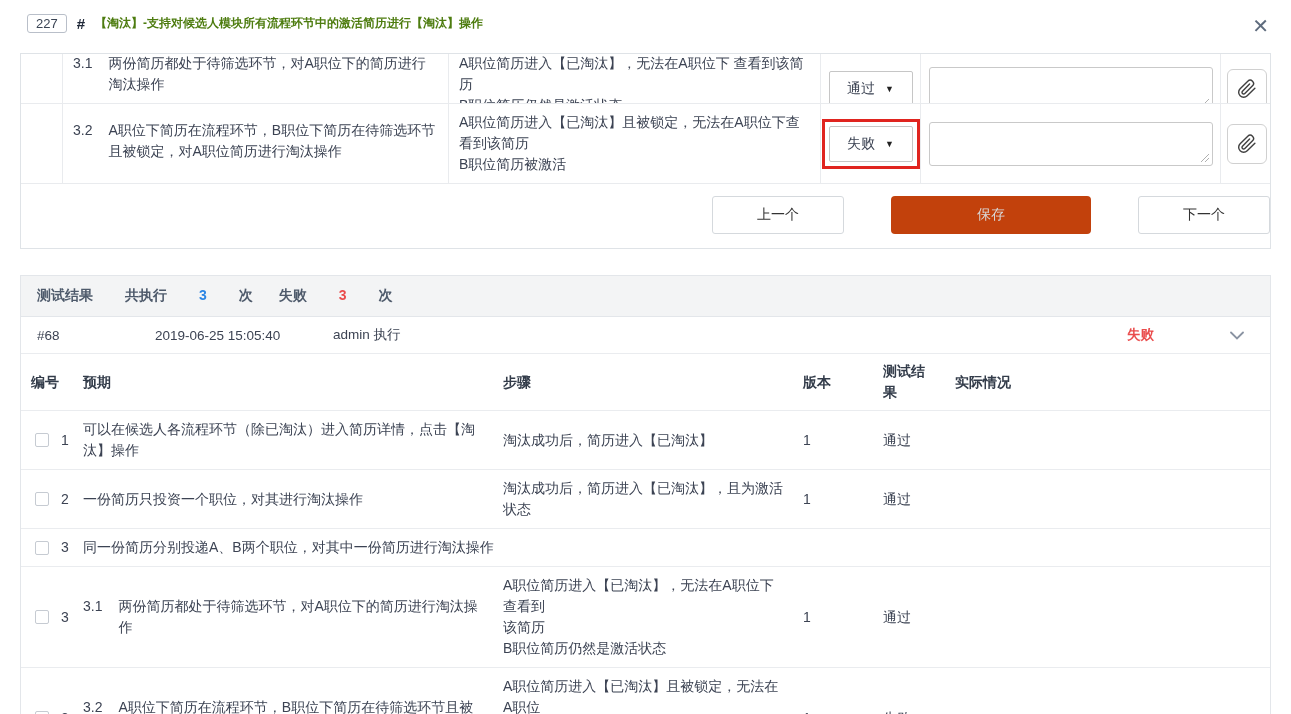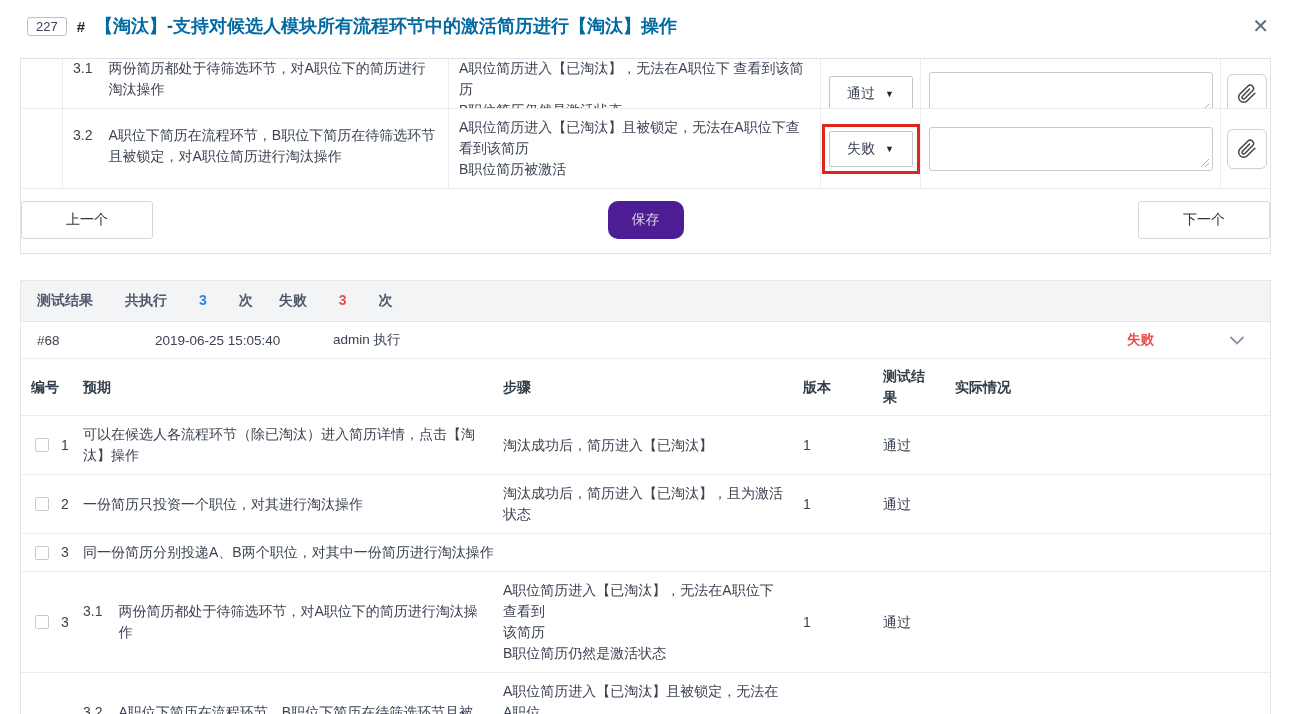--- a/index.html
+++ b/index.html
@@ -3,21 +3,21 @@
 <meta charset="utf-8">
 <style>
   * { box-sizing: border-box; margin: 0; padding: 0; }
   html,body { width:1291px; height:714px; background:#fff; overflow:hidden;
     font-family:"Liberation Sans","DejaVu Sans",sans-serif; color:#3c4353; font-size:14px; }
 
   
   .page-header { position:relative; display:flex; align-items:center; gap:10px; padding:14px 20px 12px;margin-left:7px; }
   .case-badge { border:1px solid #b9bfc9; border-radius:3px; padding:1px 8px; font-size:13px; color:#3a4454; }
   .title-hash { font-weight:bold; font-size:15px; color:#212a3a; }
-  .page-title { font-weight:bold; font-size:18px; color:#0369a1; }
+  .page-title { font-weight:bold; font-size:12px; color:#4d7c0f; }
   .close-x { position:absolute; right:22px; top:14px; font-size:20px; color:#5e6b7d; cursor:pointer; }
 
   
   .exec-card { margin:8px 20px 0; border:1px solid #dfe3e7; background:#fff; }
   .exec-row { display:grid; grid-template-columns:42px 386px 372px 100px 300px auto; border-bottom:1px solid #e9ebee; }
   .exec-row > .c { border-right:1px solid #e9ebee; padding:8px 10px; }
   .exec-row > .c:last-child { border-right:none; }
   .row-31 { height:50px; overflow:hidden; }
   .row-31 .c.txt .inner { margin-top:-9px; }
   .row-32 { min-height:66px; }
@@ -28,23 +28,23 @@
   .c.resc, .c.tac, .c.attc { display:flex; align-items:center; justify-content:center; padding:6px; }
   .select-box { width:84px; height:36px; border:1px solid #c6c6c6; border-radius:2px; background:#fff;
     display:flex; align-items:center; justify-content:center; gap:10px; cursor:pointer; }
   .select-box .caret { font-size:9px; color:#222; }
   .red-annotation { border:3px solid #e0241f; padding:4px; display:inline-block; }
   .ta-wrap { position:relative; width:284px; }
   .ta-wrap textarea { width:100%; height:44px; border:1px solid #c9c9c9; border-radius:3px; resize:none; outline:none; display:block; }
   .ta-wrap svg.grip { position:absolute; right:3px; bottom:3px; }
   .attach-btn { width:40px; height:40px; border:1px solid #d0d0d0; border-radius:6px; background:#fff;
     display:flex; align-items:center; justify-content:center; cursor:pointer; }
-  .exec-footer { display:flex; justify-content:space-between; align-items:center; gap:28px; padding:12px 0 14px; }
+  .exec-footer { display:flex; justify-content:flex-end; align-items:center; gap:47px; padding:12px 0 14px; }
   .btn-outline { border:1px solid #d5d9dd; background:#fff; color:#333; padding:9px 44px; border-radius:3px; font-size:14px; cursor:pointer; }
-  .btn-save { border:none; background:#4c1d95; color:#d9d9d9; padding:10px 24px; border-radius:10px; font-size:14px; }
+  .btn-save { border:none; background:#c2410c; color:#d9d9d9; padding:10px 86px; border-radius:4px; font-size:14px; }
 
   
   .results-panel { margin:26px 20px 0; border:1px solid #e3e6ea; }
   .results-header { background:#f3f4f5; padding:11px 16px; border-bottom:1px solid #e3e6ea;
     display:flex; gap:16px; font-weight:bold; color:#4e5a6b; }
   .summary span { margin:16px; }
   .summary .sep { margin-left:10px; }
   .num-blue { color:#2b85e4; }
   .num-red { color:#ea4c4c; }
 

